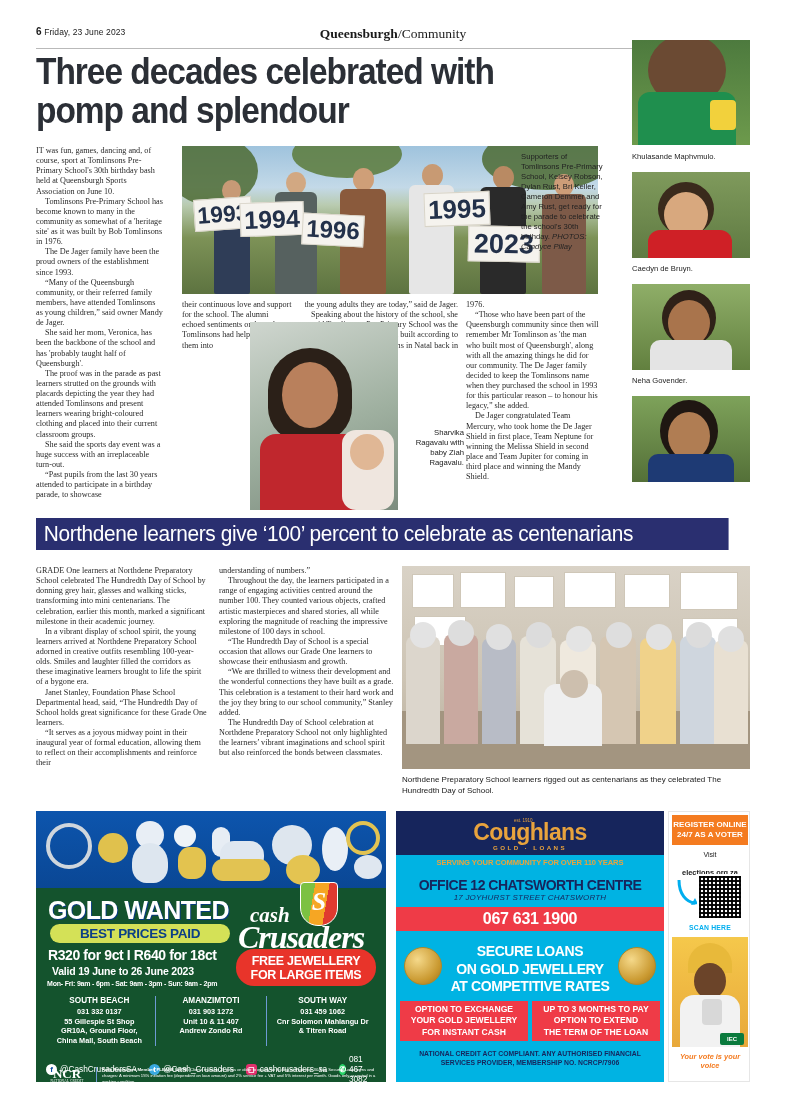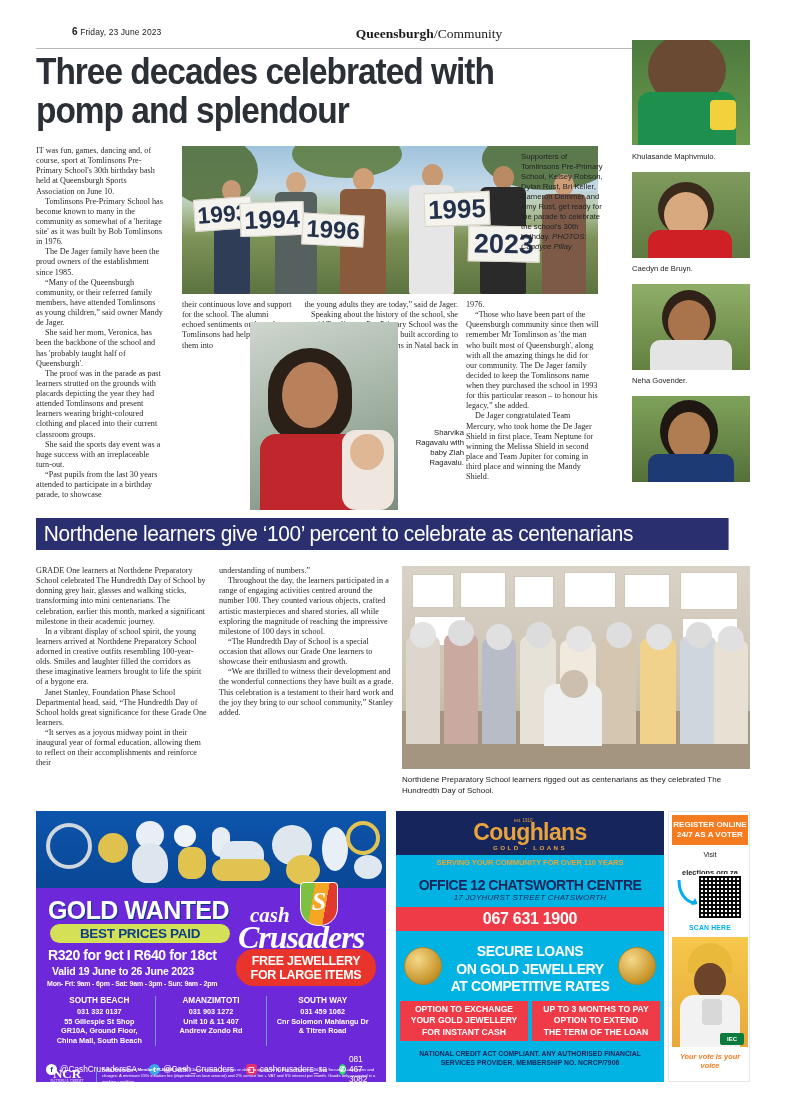--- a/index.html
+++ b/index.html
@@ -9,21 +9,21 @@
     font-family: "Liberation Serif", serif;
     color: #1a1a1a;
     position: relative;
     overflow: hidden;
   }
   .page { position: relative; width: 786px; height: 1113px; padding: 0; }
 
   
   .masthead {
     position: absolute; left: 36px; top: 26px; width: 714px; height: 22px;
-    display: flex; align-items: baseline; margin-left: 36px;
+    display: flex; align-items: baseline;
   }
   .mast-left { font-family: "Liberation Sans", sans-serif; font-size: 8.5px; color: #1a1a1a; letter-spacing: .1px; }
   .mast-left b { font-size: 10px; }
   .mast-center {
     position: absolute; left: 0; right: 0; text-align: center;
     font-size: 13.5px; color: #1a1a1a;
   }
   .mast-center .bold { font-weight: bold; }
   .mast-center .light { font-weight: normal; }
   .mast-rule { position: absolute; left: 36px; top: 48px; width: 714px; height: 1px; background: #b9b9b9; }
@@ -123,21 +123,21 @@
   .wallnote { position:absolute; background:#fff; border:1px solid #cfc7b8; }
   #group-cap {
     position: absolute; left: 402px; top: 775px; width: 348px;
     font-family: "Liberation Sans", sans-serif; font-size: 8px; line-height: 1.35; color:#1a1a1a;
   }
 
   
   .ad { position: absolute; overflow: hidden; }
 
   
-  #ad-cc { left: 36px; top: 811px; width: 350px; height: 271px; background:#6d28d9; }
+  #ad-cc { left: 36px; top: 811px; width: 350px; height: 271px; background:#14532d; }
   #ad-cc .jewel-strip { position:absolute; left:0; top:0; width:350px; height:77px;
     background: linear-gradient(#0d55ad,#0a4795); }
   .jewel { position:absolute; border-radius:50%; }
   #ad-cc .goldwanted {
     position:absolute; left:12px; top:85px; width:185px;
     font-family:"Liberation Sans", sans-serif; font-weight:bold; font-size:25px; color:#fff;
     letter-spacing:-.6px; text-shadow: 1px 1px 0 #073a7d;
   }
   #ad-cc .bestprices {
     position:absolute; left:14px; top:113px; width:180px; height:19px;
@@ -356,21 +356,21 @@
     <div class="placard" style="left:12px; top:52px; width:58px; height:32px; font-size:23px; transform:rotate(-4deg);">1993</div>
     <div class="placard" style="left:58px; top:56px; width:64px; height:34px; font-size:25px; transform:rotate(-2deg);">1994</div>
     <div class="placard" style="left:120px; top:68px; width:62px; height:32px; font-size:24px; transform:rotate(3deg);">1996</div>
     <div class="placard" style="left:242px; top:46px; width:66px; height:34px; font-size:26px; transform:rotate(-2deg);">1995</div>
     <div class="placard" style="left:286px; top:80px; width:72px; height:36px; font-size:27px; transform:rotate(1deg);">2023</div>
   </div>
 
   <div class="col" id="col1">
     <p class="first">IT was fun, games, dancing and, of course, sport at Tomlinsons Pre-Primary School's 30th birthday bash held at Queensburgh Sports Association on June 10.</p>
     <p>Tomlinsons Pre-Primary School has become known to many in the community as somewhat of a 'heritage site' as it was built by Bob Tomlinsons in 1976.</p>
-    <p>The De Jager family have been the proud owners of the establishment since 1985.</p>
+    <p>The De Jager family have been the proud owners of the establishment since 1993.</p>
     <p>“Many of the Queensburgh community, or their referred family members, have attended Tomlinsons as young children,” said owner Mandy de Jager.</p>
     <p>She said her mom, Veronica, has been the backbone of the school and has 'probably taught half of Queensburgh'.</p>
     <p>The proof was in the parade as past learners strutted on the grounds with placards depicting the year they had attended Tomlinsons and present learners wearing bright-coloured clothing and placed into their current classroom groups.</p>
     <p>She said the sports day event was a huge success with an irreplaceable turn-out.</p>
     <p>“Past pupils from the last 30 years attended to participate in a birthday parade, to showcase</p>
   </div>
 
   <div class="col" id="col2a">
     <p class="first">their continuous love and support for the school. The alumni echoed sentiments on how the Tomlinsons had helped shape them into</p>
   </div>
@@ -439,20 +439,21 @@
     <p class="first">GRADE One learners at Northdene Preparatory School celebrated The Hundredth Day of School by donning grey hair, glasses and walking sticks, transforming into mini centenarians. The celebration, earlier this month, marked a significant milestone in their academic journey.</p>
     <p>In a vibrant display of school spirit, the young learners arrived at Northdene Preparatory School adorned in creative outfits resembling 100-year-olds. Smiles and laughter filled the corridors as these imaginative learners brought to life the spirit of a bygone era.</p>
     <p>Janet Stanley, Foundation Phase School Departmental head, said, “The Hundredth Day of School holds great significance for these Grade One learners.</p>
     <p>“It serves as a joyous midway point in their inaugural year of formal education, allowing them to reflect on their accomplishments and reinforce their</p>
   </div>
   <div class="col" id="a2col2">
     <p class="first">understanding of numbers.”</p>
     <p>Throughout the day, the learners participated in a range of engaging activities centred around the number 100. They counted various objects, crafted artistic masterpieces and shared stories, all while exploring the magnitude of reaching the impressive milestone of 100 days in school.</p>
     <p>“The Hundredth Day of School is a special occasion that allows our Grade One learners to showcase their enthusiasm and growth.</p>
     <p>“We are thrilled to witness their development and the wonderful connections they have built as a grade. This celebration is a testament to their hard work and the joy they bring to our school community,” Stanley added.</p>
+    <p>The Hundredth Day of School celebration at Northdene Preparatory School not only highlighted the learners’ vibrant imaginations and school spirit but also reinforced the bonds between classmates.</p>
   </div>
 
   <div id="photo-group">
     <div class="bg"></div>
     <div class="wallnote" style="left:10px; top:8px; width:42px; height:34px;"></div>
     <div class="wallnote" style="left:58px; top:6px; width:46px; height:36px;"></div>
     <div class="wallnote" style="left:112px; top:10px; width:40px; height:32px;"></div>
     <div class="wallnote" style="left:162px; top:6px; width:52px; height:36px;"></div>
     <div class="wallnote" style="left:222px; top:8px; width:46px; height:34px;"></div>
     <div class="wallnote" style="left:278px; top:6px; width:58px; height:38px;"></div>

